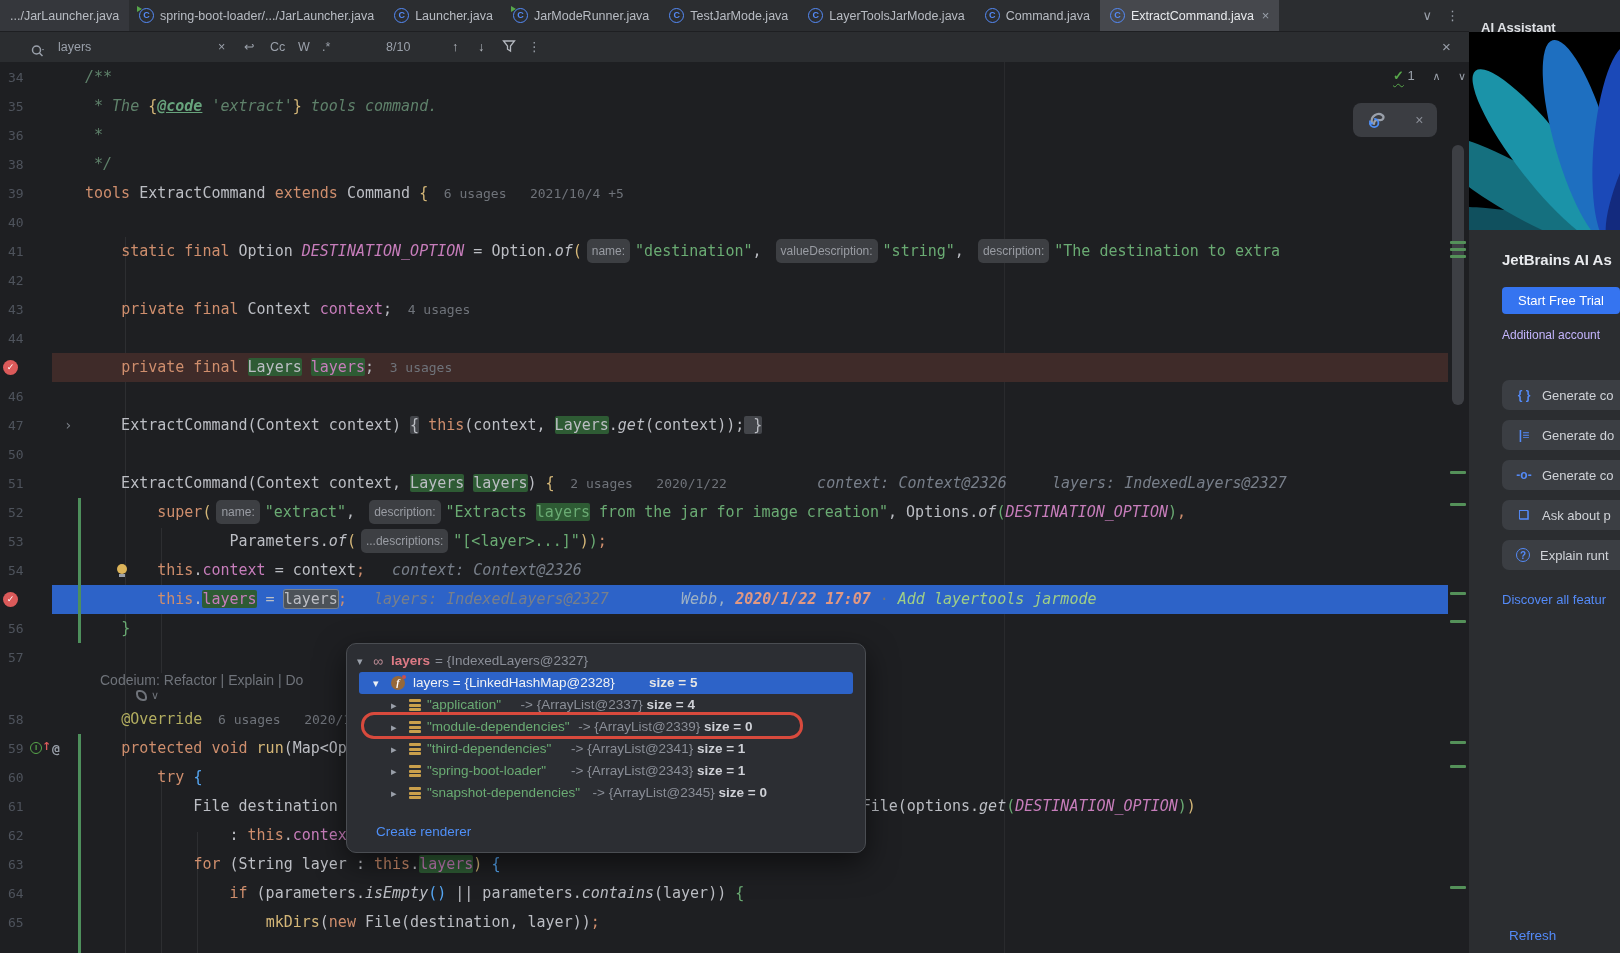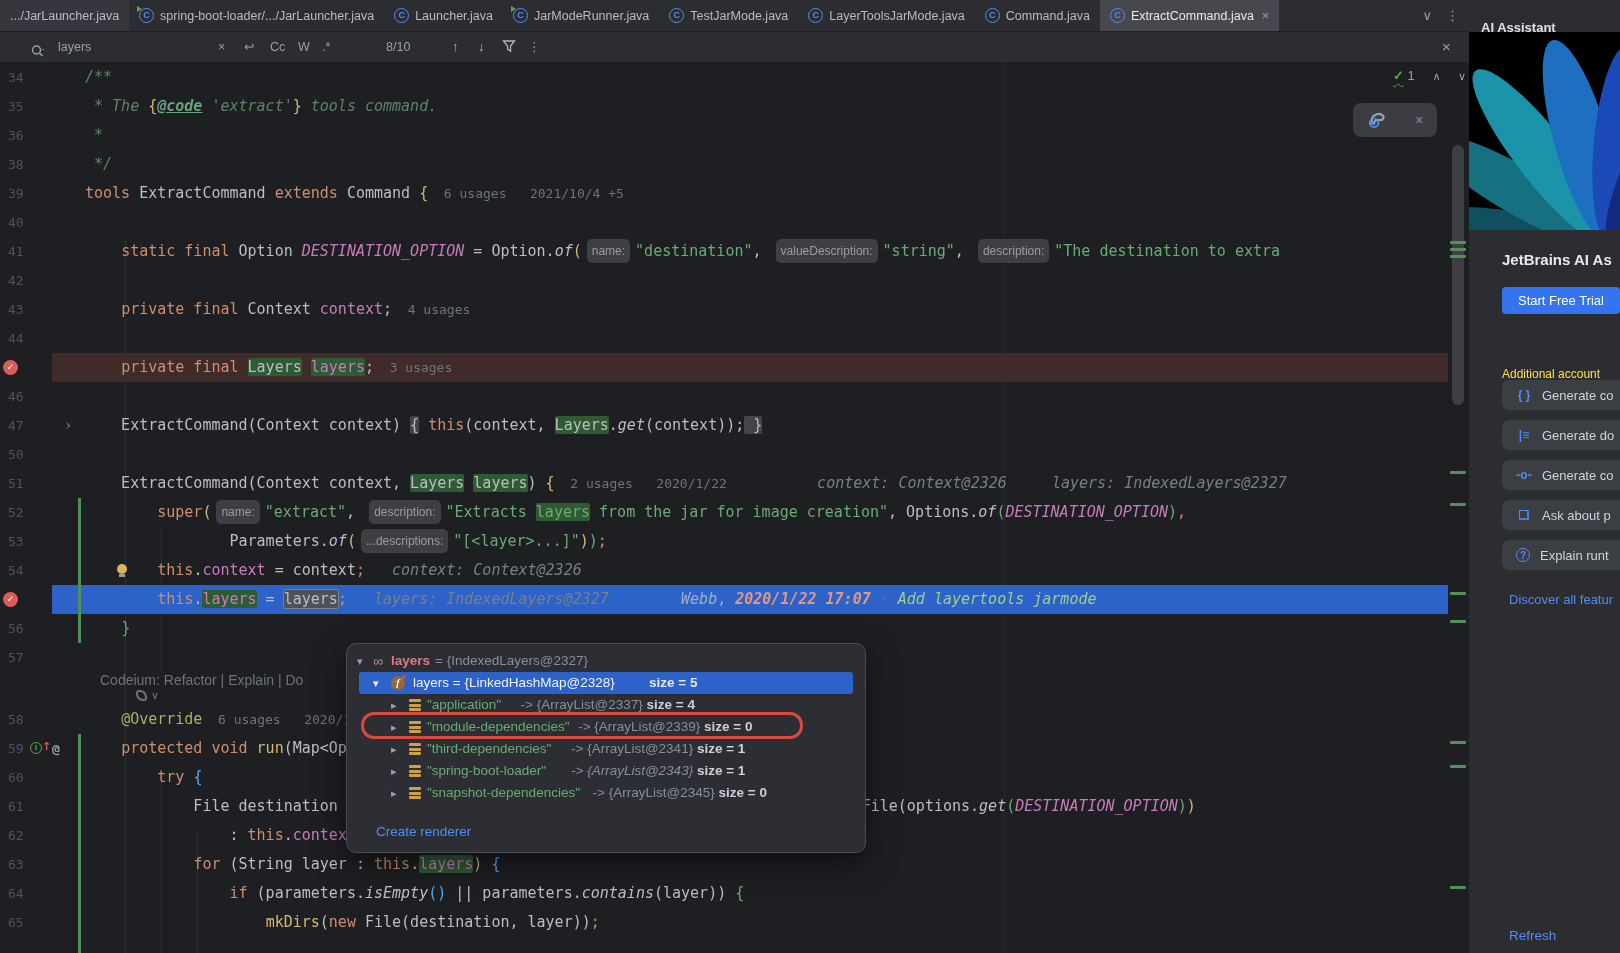--- a/index.html
+++ b/index.html
@@ -127,25 +127,25 @@
             border-radius:13px; z-index:6; pointer-events:none; }
   #dlink { position:absolute; left:29px; top:180px; color:#4f8ff7; font-size:13.5px; cursor:pointer; }
 
   
   #aipanel { position:absolute; left:1469px; top:0; width:151px; height:953px; background:#2b2d30; overflow:hidden; }
   #ai-title { position:absolute; left:12px; top:12px; height:32px; line-height:32px; font-size:13px; font-weight:700; color:#dfe1e5; white-space:nowrap;}
   #ai-hero { position:absolute; left:0; top:32px; width:151px; height:198px; background:#000; }
   #ai-head { position:absolute; left:33px; top:251px; font-size:15px; font-weight:700; color:#e8eaed; white-space:nowrap;}
   #ai-trial { position:absolute; left:33px; top:287px; width:118px; height:27px; background:#3574f0; color:#fff;
               border:none; border-radius:4px; font:13px "Liberation Sans",sans-serif; cursor:pointer; white-space:nowrap;}
-  #ai-note { position:absolute; left:33px; top:328px; font-size:12px; color:#fde047; white-space:nowrap;margin-top:39px;}
+  #ai-note { position:absolute; left:33px; top:328px; font-size:12px; color:#c4b5fd; white-space:nowrap;}
   .ai-btn { position:absolute; left:33px; width:190px; height:30px; background:#3b3e43; border-radius:7px;
             display:flex; align-items:center; color:#d0d3d8; font-size:13px; cursor:pointer; white-space:nowrap;}
   .ai-btn .aic { width:16px; margin:0 10px 0 14px; color:#548af7; font-weight:700; flex:0 0 auto; font-size:12px; text-align:center;}
-  #ai-discover { position:absolute; left:40px; top:592px; color:#548af7; font-size:13px; cursor:pointer; white-space:nowrap;}
+  #ai-discover { position:absolute; left:33px; top:592px; color:#548af7; font-size:13px; cursor:pointer; white-space:nowrap;}
   #ai-refresh { position:absolute; left:40px; top:928px; color:#548af7; font-size:13.5px; cursor:pointer;}
   svg { display:block; }
 </style>
 </head>
 <body>
 
 <div id="win">
 
   <div id="tabbar">
     <div id="tabstrip" style="display:flex;">
@@ -320,21 +320,21 @@
             </span><span class="dkey" style="position: absolute; left: 80px;">"module-dependencies"</span><span class="dgray" style="position: relative; margin-left: 231.2px;"> -&gt; {ArrayList@2339}</span><span class="dsize">  size = 0</span></div>
           <div class="drow" style="top: 94px;"><span class="chev" style="left: 44px;">▸</span><span class="barsicon" style="left: 62px;">
               <i></i>
               <i></i>
               <i></i>
             </span><span class="dkey" style="position: absolute; left: 80px;">"third-dependencies"</span><span class="dgray" style="position: relative; margin-left: 224px;"> -&gt; {ArrayList@2341}</span><span class="dsize">  size = 1</span></div>
           <div class="drow" style="top: 116px;"><span class="chev" style="left: 44px;">▸</span><span class="barsicon" style="left: 62px;">
               <i></i>
               <i></i>
               <i></i>
-            </span><span class="dkey" style="position: absolute; left: 80px;">"spring-boot-loader"</span><span class="dgray" style="position: relative; margin-left: 224px; font-style: italic;"> -&gt; {ArrayList@2343}</span><span class="dsize">  size = 1</span></div>
+            </span><span class="dkey" style="position: absolute; left: 80px;">"spring-boot-loader"</span><span class="dgray" style="position: relative; margin-left: 224px;"> -&gt; {ArrayList@2343}</span><span class="dsize">  size = 1</span></div>
           <div class="drow" style="top: 138px;"><span class="chev" style="left: 44px;">▸</span><span class="barsicon" style="left: 62px;">
               <i></i>
               <i></i>
               <i></i>
             </span><span class="dkey" style="position: absolute; left: 80px;">"snapshot-dependencies"</span><span class="dgray" style="position: relative; margin-left: 245.6px;"> -&gt; {ArrayList@2345}</span><span class="dsize">  size = 0</span></div>
         </div>
       <div id="dannot"></div>
       <div id="dlink">Create renderer</div>
     </div>
   </div>

